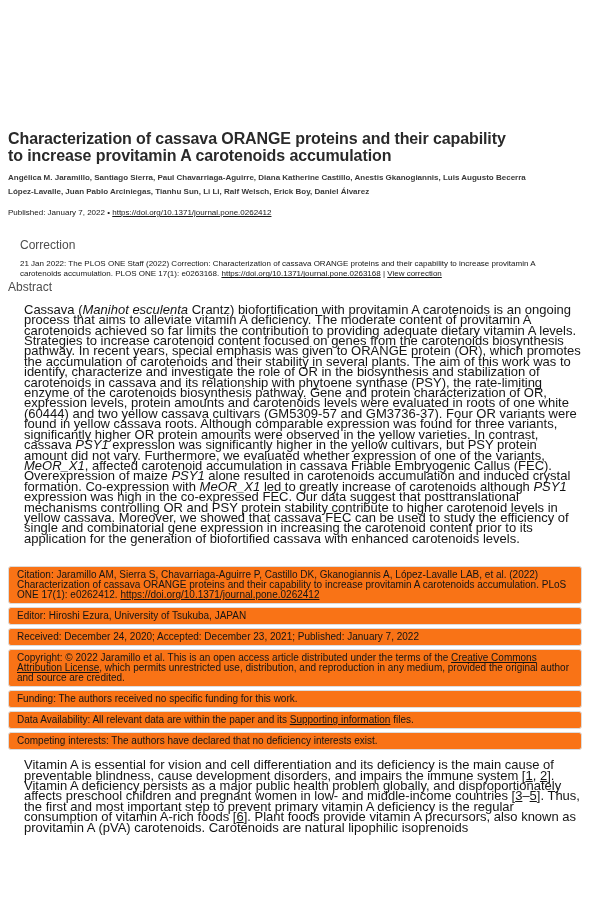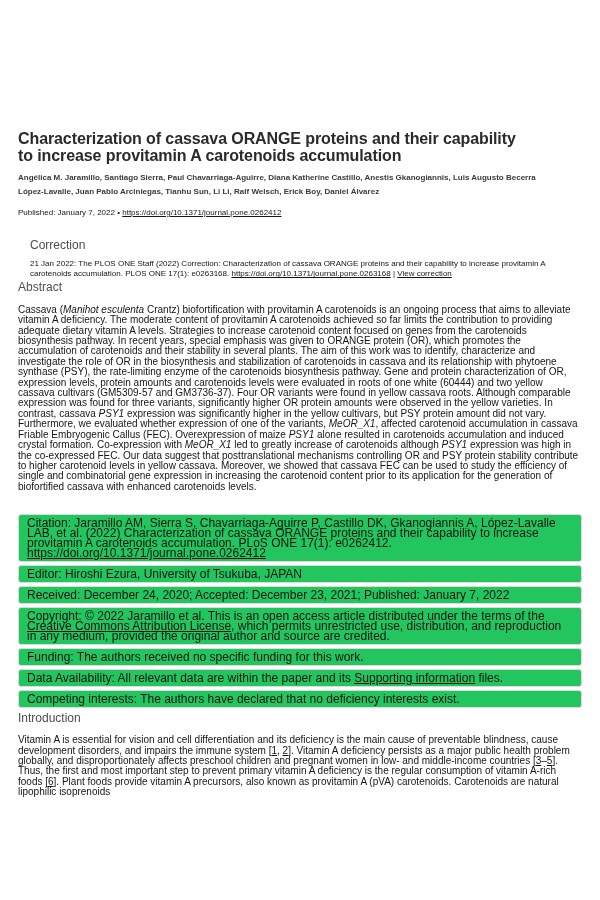--- a/index.html
+++ b/index.html
@@ -11,21 +11,21 @@
     width: 600px;
     height: 900px;
     font-family: "Liberation Sans", sans-serif;
     color: #161616;
     overflow: hidden;
   }
   .page {
     box-sizing: border-box;
     width: 600px;
     height: 900px;
-    padding: 130px 18px 0 18px;
+    padding: 130px 18px 0 8px;
     background: #ffffff;
   }
   h1.article-title {
     margin: 0;
     max-width: 500px;
     font-size: 16px;
     line-height: 17px;
     font-weight: 700;
     color: #2a2a2a;
     letter-spacing: -0.1px;
@@ -57,39 +57,39 @@
   .correction-section h2.sec-heading { margin-left: 0; }
   .correction-body {
     margin: 7px 0 0 0;
     max-width: 535px;
     font-size: 8px;
     line-height: 10.4px;
     color: #141414;
   }
   .abstract-heading { margin-top: 19px; }
   .body-para {
-    margin: 11px 0 0 0;
-    font-size: 10px;
+    margin: 11px 0 0 16px;
+    font-size: 13px;
     line-height: 10.4px;
     color: #141414;
     text-align: left;
   }
   .meta-list {
     margin-top: 22px;
   }
   .meta-row {
     box-sizing: border-box;
     border: 1px solid #dcdcdc;
     border-radius: 3px;
     padding: 3px 8px;
     margin-bottom: 3px;
-    font-size: 12px;
+    font-size: 10px;
     line-height: 10px;
     color: #141414;
-    background: #22c55e;
+    background: #f97316;
   }
   .introduction-heading { margin-top: 12px; }
   .intro-para { margin-top: 10px; }
   .seg-b { font-weight: 400; }
   .seg-i { font-style: italic; }
   .seg-a { text-decoration: underline; }
 </style>
 </head>
 <body>
 
@@ -113,17 +113,16 @@
   <div class="meta-list">
     <div class="meta-row"><span class="seg-b">Citation: </span><span>Jaramillo AM, Sierra S, Chavarriaga-Aguirre P, Castillo DK, Gkanogiannis A, López-Lavalle LAB, et al. (2022) Characterization of cassava ORANGE proteins and their capability to increase provitamin A carotenoids accumulation. PLoS ONE 17(1): e0262412. </span><span class="seg-a">https://doi.org/10.1371/journal.pone.0262412</span></div>
     <div class="meta-row"><span class="seg-b">Editor: </span><span>Hiroshi Ezura, University of Tsukuba, JAPAN</span></div>
     <div class="meta-row"><span class="seg-b">Received: </span><span>December 24, 2020; </span><span class="seg-b">Accepted: </span><span>December 23, 2021; </span><span class="seg-b">Published: </span><span>January 7, 2022</span></div>
     <div class="meta-row"><span class="seg-b">Copyright: </span><span>© 2022 Jaramillo et al. This is an open access article distributed under the terms of the </span><span class="seg-a">Creative Commons Attribution License</span><span>, which permits unrestricted use, distribution, and reproduction in any medium, provided the original author and source are credited.</span></div>
     <div class="meta-row"><span class="seg-b">Funding: </span><span>The authors received no specific funding for this work.</span></div>
     <div class="meta-row"><span class="seg-b">Data Availability: </span><span>All relevant data are within the paper and its </span><span class="seg-a">Supporting information</span><span> files.</span></div>
     <div class="meta-row"><span class="seg-b">Competing interests: </span><span>The authors have declared that no deficiency interests exist.</span></div>
   </div>
 
-  <h2 class="sec-heading introduction-heading">Introduction</h2>
 
   <p class="body-para intro-para"><span>Vitamin A is essential for vision and cell differentiation and its deficiency is the main cause of preventable blindness, cause development disorders, and impairs the immune system [</span><span class="seg-a">1</span><span>, </span><span class="seg-a">2</span><span>]. Vitamin A deficiency persists as a major public health problem globally, and disproportionately affects preschool children and pregnant women in low- and middle-income countries [</span><span class="seg-a">3</span><span>–</span><span class="seg-a">5</span><span>]. Thus, the first and most important step to prevent primary vitamin A deficiency is the regular consumption of vitamin A-rich foods [</span><span class="seg-a">6</span><span>]. Plant foods provide vitamin A precursors, also known as provitamin A (pVA) carotenoids. Carotenoids are natural lipophilic isoprenoids</span></p>
 
 </div>
 
 </body></html>

